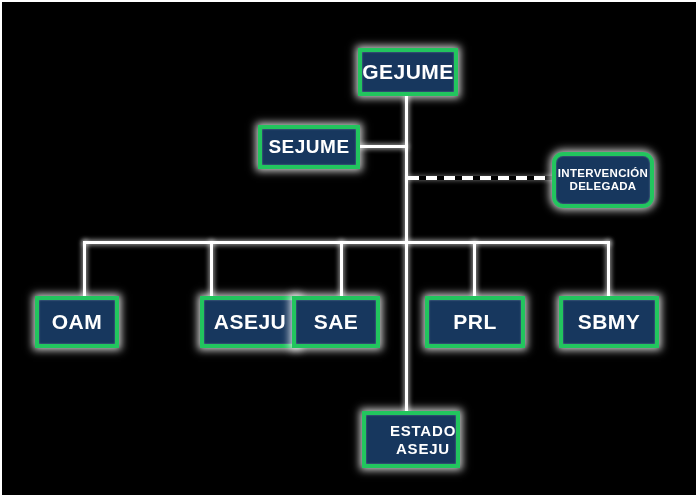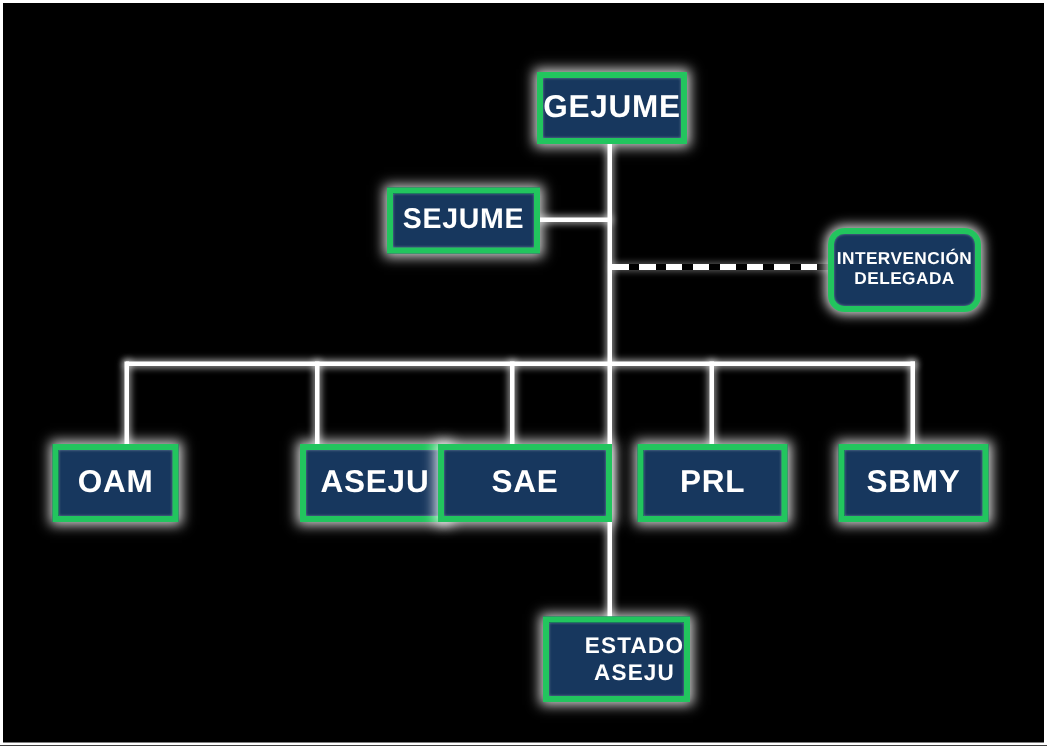--- a/index.html
+++ b/index.html
@@ -81,21 +81,21 @@
   </div>
 
   <div class="box fs-xl" style="left:33px; top:294px; width:84px; height:52px;">
     <span>OAM</span>
   </div>
 
   <div class="box fs-xl" style="left:160px; top:294px; width:100px; height:52px;margin-left:38px;">
     <span>ASEJU</span>
   </div>
 
-  <div class="box fs-xl" style="left:290px; top:294px; width:116px; height:52px;">
+  <div class="box fs-xl" style="left:290px; top:294px; width:88px; height:52px;">
     <span>SAE</span>
   </div>
 
   <div class="box fs-xl" style="left:557px; top:294px; width:100px; height:52px;">
     <span>SBMY</span>
   </div>
 
   <div class="box fs-xl" style="left:423px; top:294px; width:100px; height:52px;">
     <span>PRL</span>
   </div>

